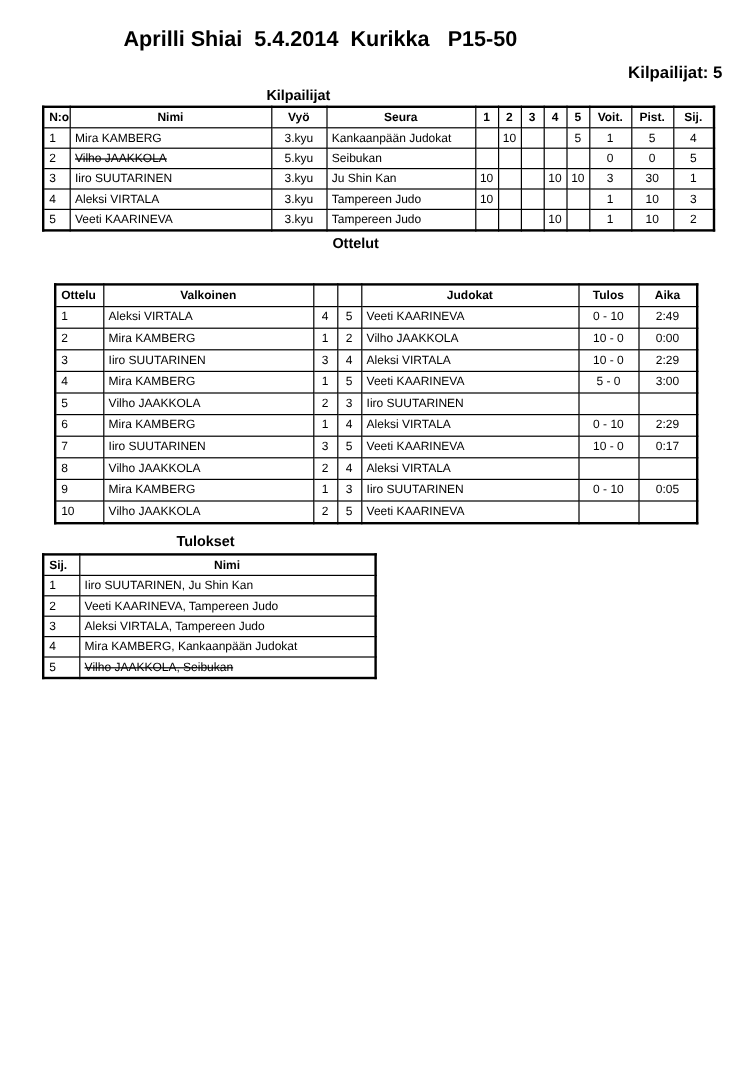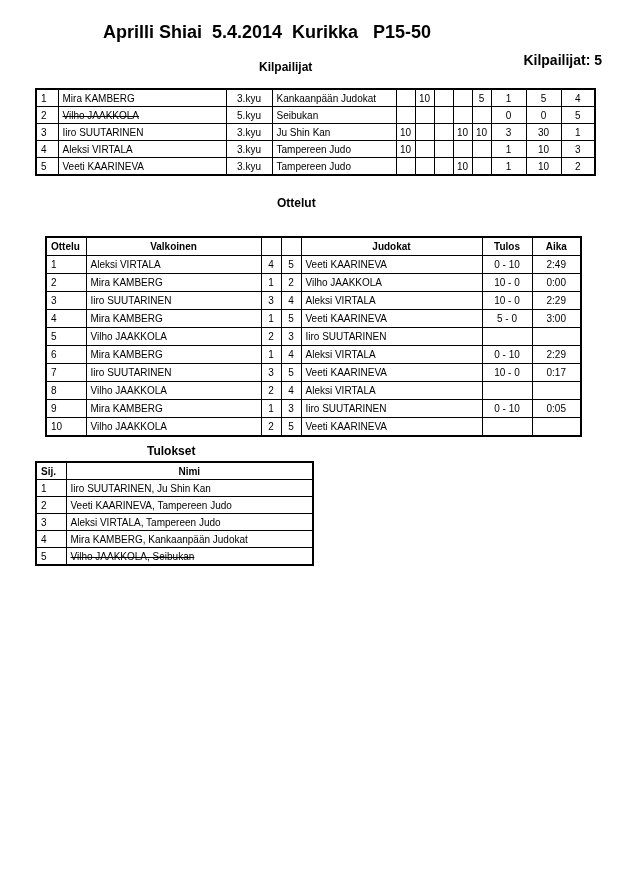--- a/index.html
+++ b/index.html
@@ -18,21 +18,21 @@
     white-space:pre;
   }
   .count-label {
     position:absolute; top:52px; right:28px;
     font-size:14px; font-weight:bold;
   }
   .section-heading {
     position:absolute;
     font-size:12px; font-weight:bold;
   }
-  .h-competitors { top:60px;  left:222px;margin-left:37px; }
+  .h-competitors { top:72px;  left:222px; }
   .h-matches     { top:196px; left:277px;text-align:right; }
   .h-results     { top:444px; left:147px; }
 
   table {
     position:absolute;
     border-collapse:collapse;
     table-layout:fixed;
     background:#fff;
     border:2px solid #000;
   }
@@ -74,20 +74,34 @@
       <col style="width:19px">
         <col style="width:19px">
         <col style="width:19px">
         <col style="width:19px">
         <col style="width:19px">
       <col style="width:35px">
         <col style="width:35px">
         <col style="width:34px">
     </colgroup>
     <tbody>
+        <tr>
+      <th class="tl">N:o</th>
+      <th>Nimi</th>
+      <th>Vyö</th>
+      <th>Seura</th>
+      <th>1</th>
+      <th>2</th>
+      <th>3</th>
+      <th>4</th>
+      <th>5</th>
+      <th>Voit.</th>
+      <th>Pist.</th>
+      <th>Sij.</th>
+    </tr>
     <tr>
       <td class="tl">1</td>
       <td class="tl">Mira KAMBERG</td>
       <td>3.kyu</td>
       <td class="tl">Kankaanpään Judokat</td>
       <td></td>
       <td>10</td>
       <td></td>
       <td></td>
       <td>5</td>

